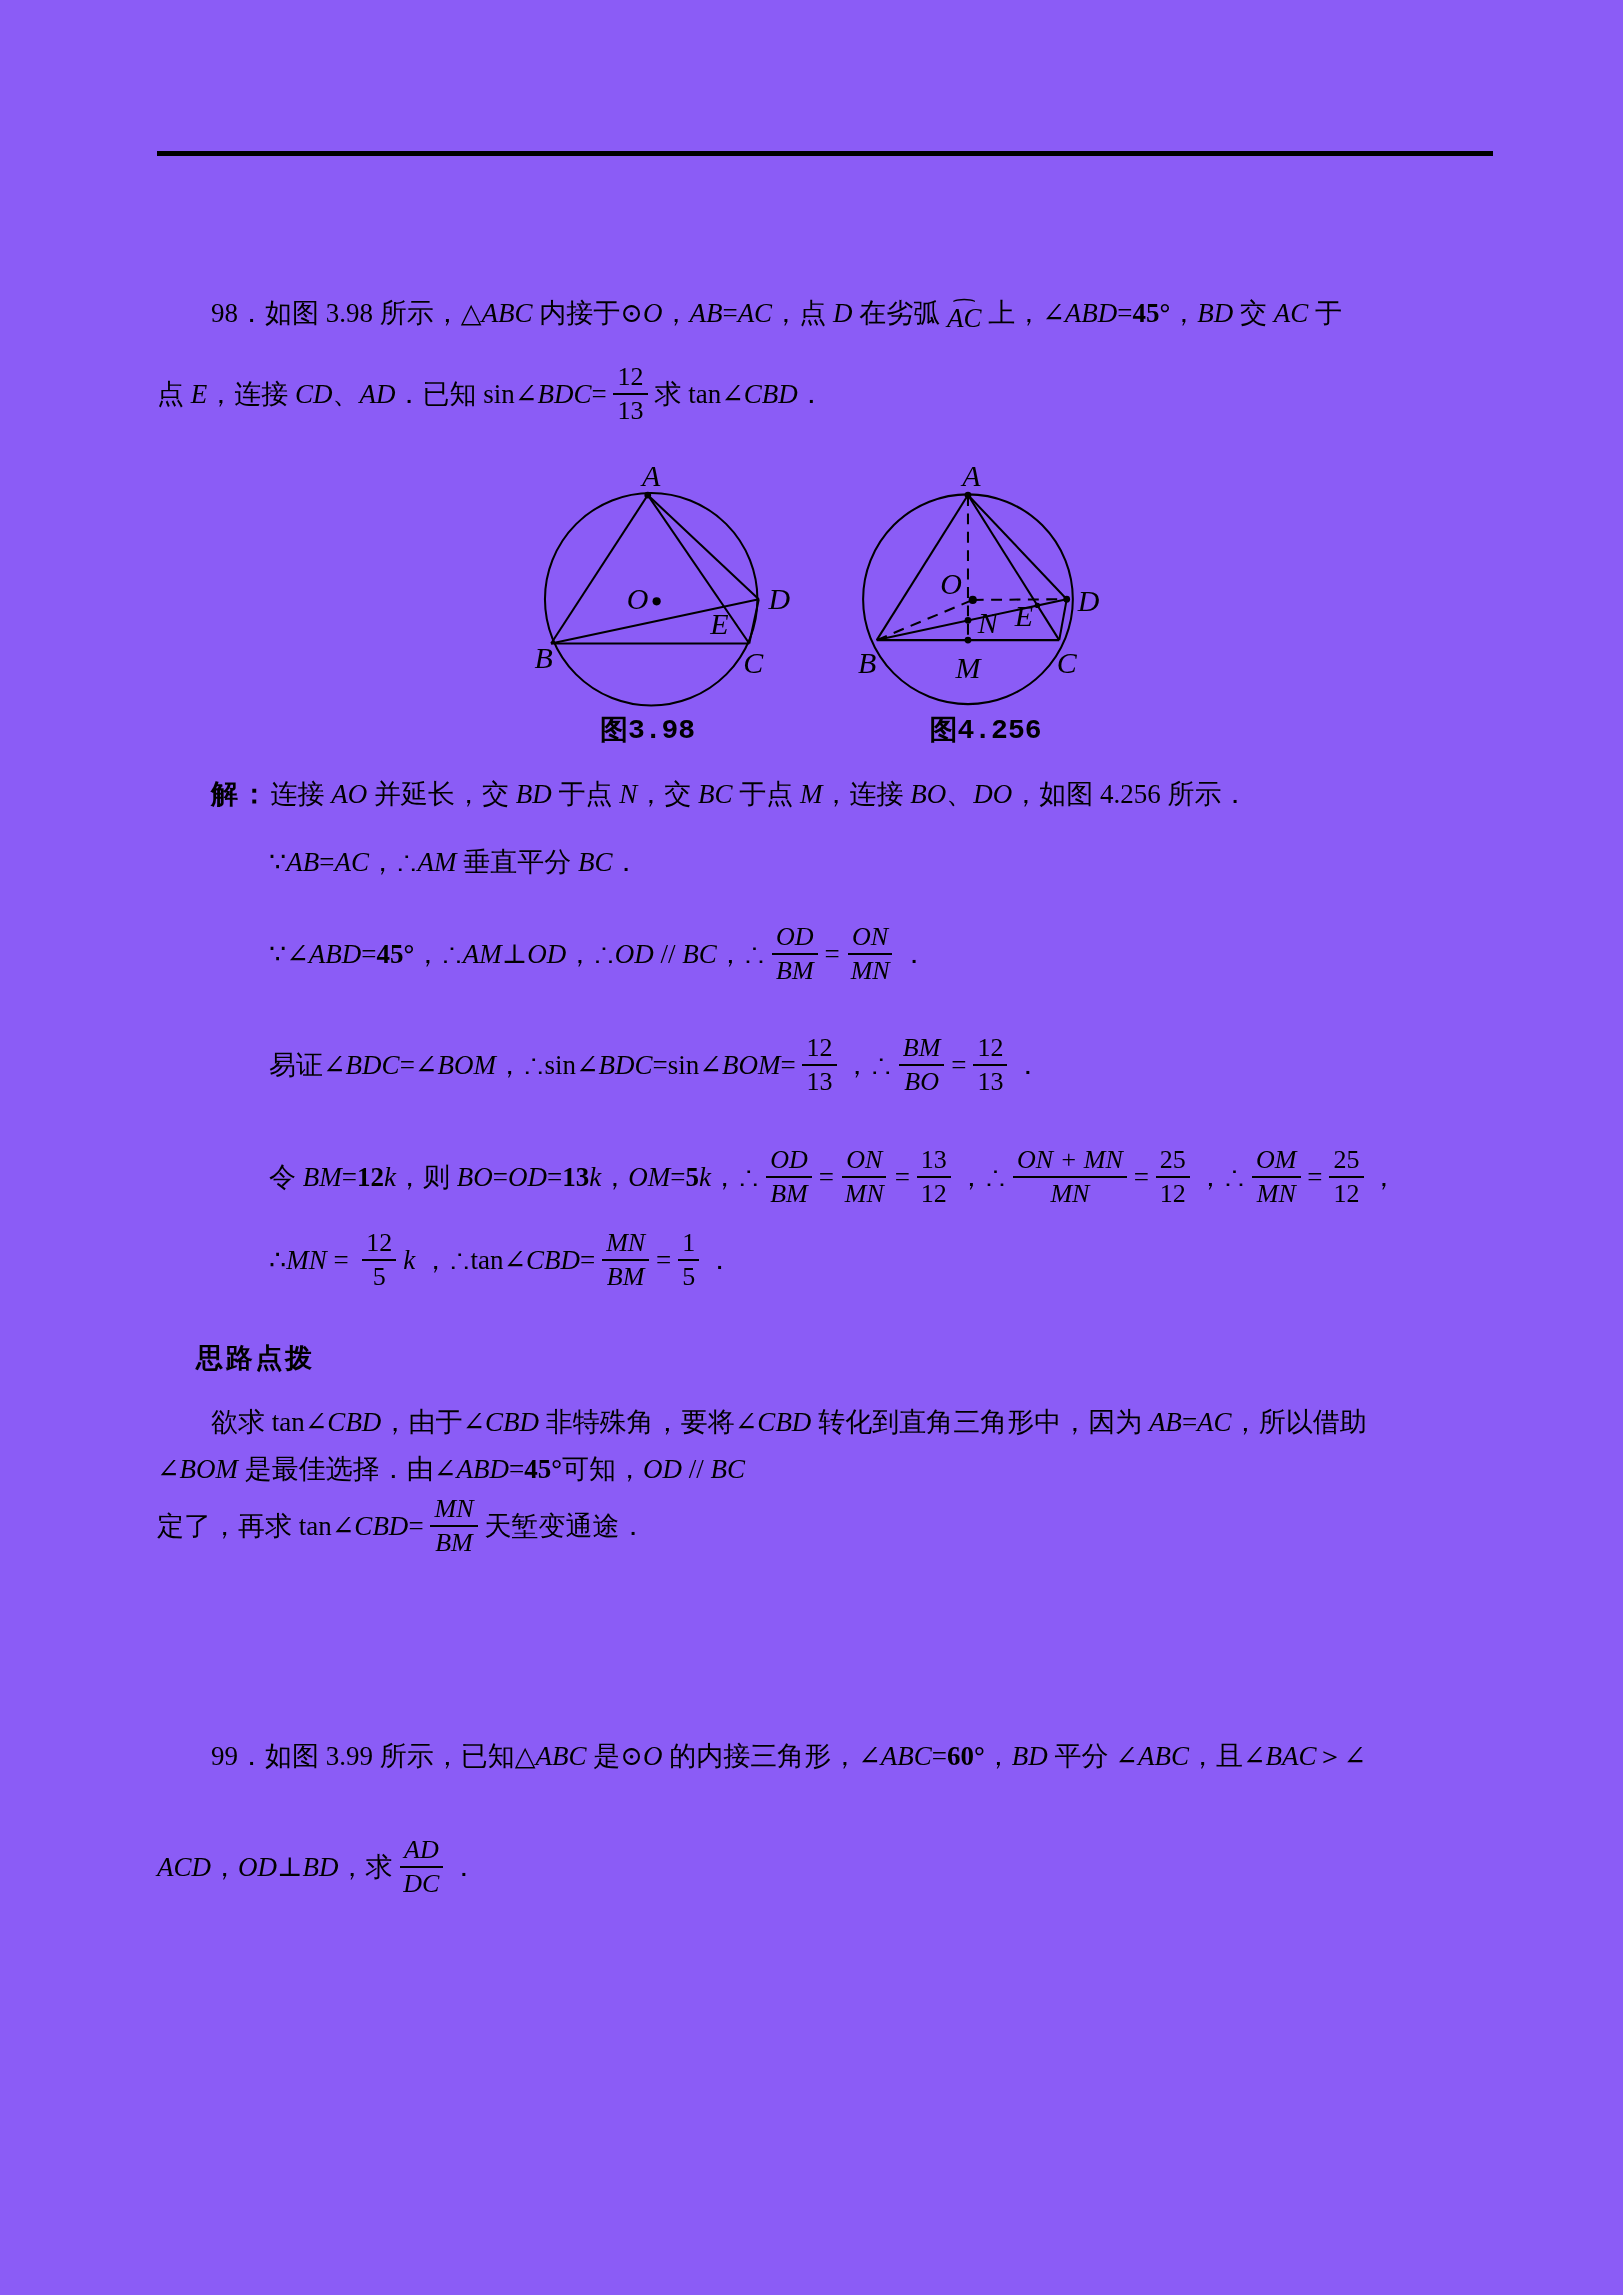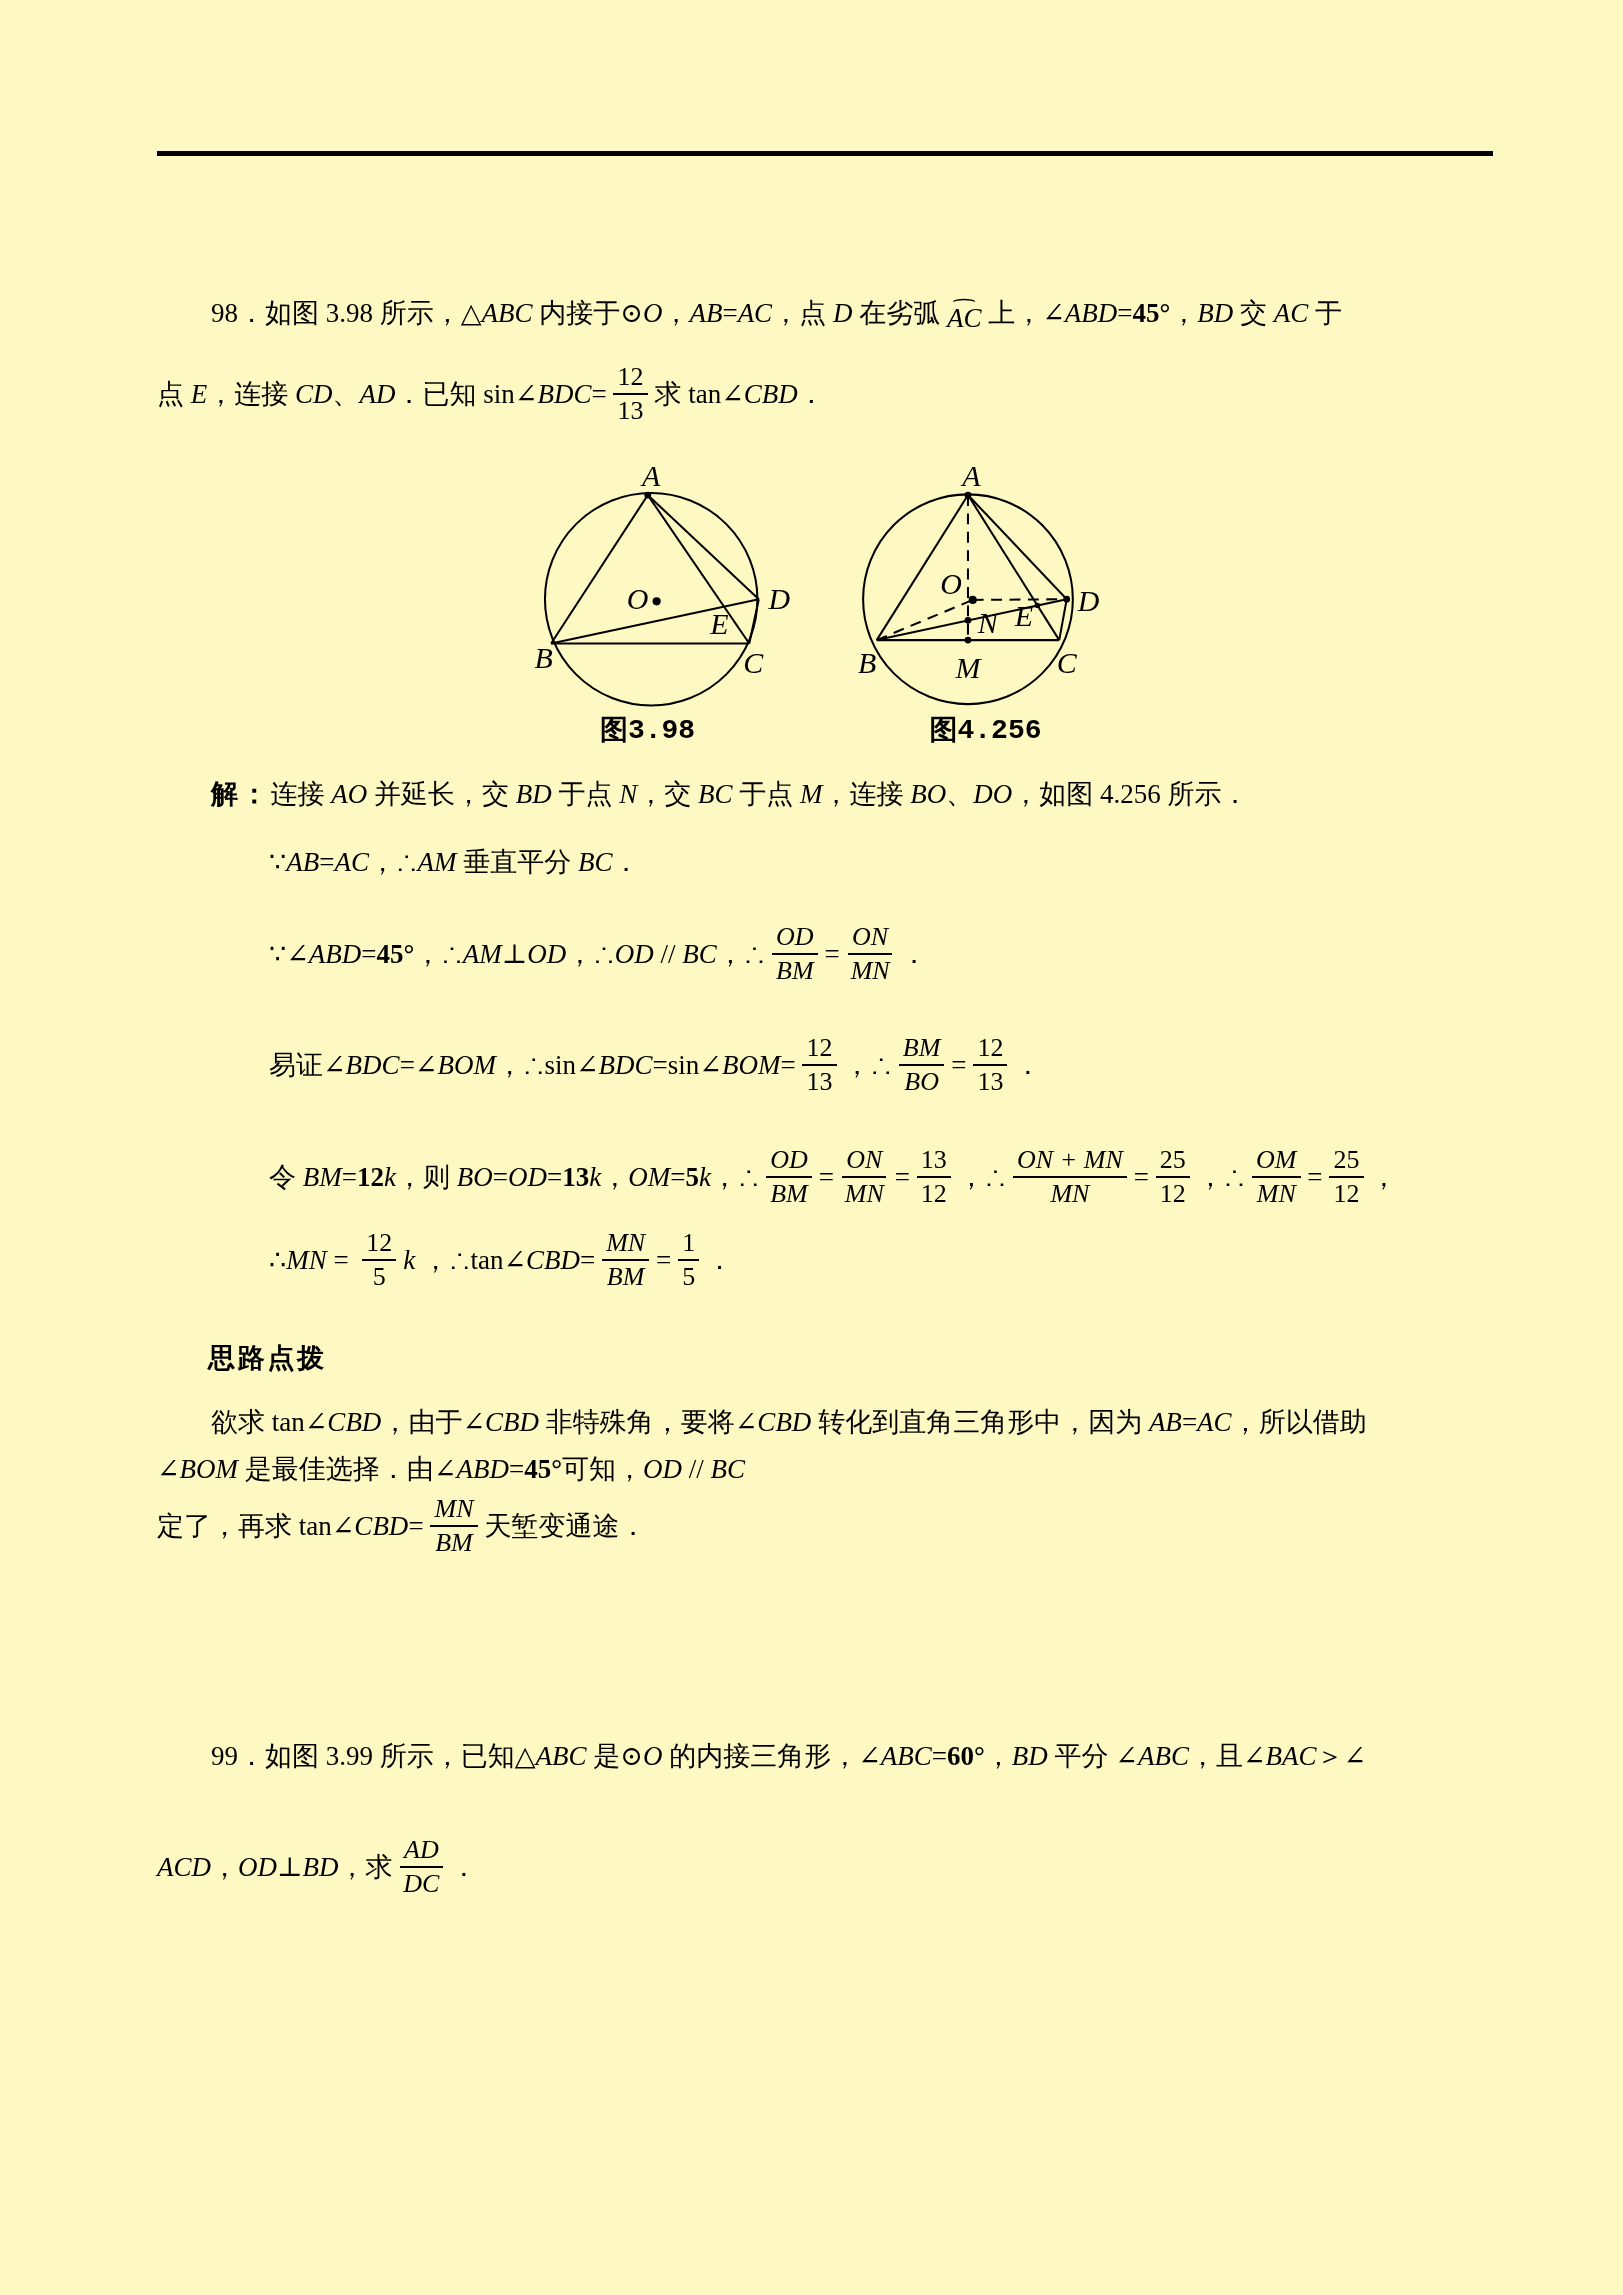--- a/index.html
+++ b/index.html
@@ -1,19 +1,19 @@
 <!DOCTYPE html>
 <html style="font-size:11px"><head>
 <meta charset="utf-8">
 <style>
   html,body{margin:0;padding:0;background:#888;}
   .page{
     position:relative;
     width:1623px;height:2295px;
-    background:#fef9c3;
+    background:#8b5cf6;
     color:#000;
     font-family:"Liberation Serif","DejaVu Serif",serif;
     overflow:hidden;
   }
   .rule{position:absolute;left:157px;top:151px;width:1336px;height:4.8px;background:#000;}
   .line{
     position:absolute;
     display:flex;align-items:center;
     font-size:27px;line-height:1;
     white-space:pre;
@@ -104,21 +104,21 @@
       <span class="cap-num">4.256</span>
   </div>
 
   <div class="line" style="left:211px;top:774px;height:41px;"><span class="h">解：</span><span class="t">连接 </span><span class="m">AO</span><span class="t"> 并延长，交 </span><span class="m">BD</span><span class="t"> 于点 </span><span class="m">N</span><span class="t">，交 </span><span class="m">BC</span><span class="t"> 于点 </span><span class="m">M</span><span class="t">，连接 </span><span class="m">BO</span><span class="t">、</span><span class="m">DO</span><span class="t">，如图 4.256 所示．</span></div>
   <div class="line" style="left:269px;top:842px;height:41px;"><span class="t">∵</span><span class="m">AB</span><span class="t">=</span><span class="m">AC</span><span class="t">，∴</span><span class="m">AM</span><span class="t"> 垂直平分 </span><span class="m">BC</span><span class="t">．</span></div>
   <div class="line" style="left:269px;top:903px;height:102px;"><span class="t">∵</span><span class="m">∠ABD</span><span class="t">=</span><span class="b">45°</span><span class="t">，∴</span><span class="m">AM</span><span class="t">⊥</span><span class="m">OD</span><span class="t">，∴</span><span class="m">OD</span><span class="t"> // </span><span class="m">BC</span><span class="t">，∴</span><span class="frac it"><span class="num">OD</span><span class="den">BM</span></span><span class="t">=</span><span class="frac it"><span class="num">ON</span><span class="den">MN</span></span><span class="t">．</span></div>
   <div class="line" style="left:269px;top:1014px;height:102px;"><span class="t">易证</span><span class="m">∠BDC</span><span class="t">=</span><span class="m">∠BOM</span><span class="t">，∴sin</span><span class="m">∠BDC</span><span class="t">=sin</span><span class="m">∠BOM</span><span class="t">=</span><span class="frac"><span class="num">12</span><span class="den">13</span></span><span class="t">，∴</span><span class="frac it"><span class="num">BM</span><span class="den">BO</span></span><span class="t">=</span><span class="frac"><span class="num">12</span><span class="den">13</span></span><span class="t">．</span></div>
   <div class="line" style="left:269px;top:1126px;height:102px;"><span class="t">令 </span><span class="m">BM</span><span class="t">=</span><span class="b">12</span><span class="m">k</span><span class="t">，则 </span><span class="m">BO</span><span class="t">=</span><span class="m">OD</span><span class="t">=</span><span class="b">13</span><span class="m">k</span><span class="t">，</span><span class="m">OM</span><span class="t">=</span><span class="b">5</span><span class="m">k</span><span class="t">，∴</span><span class="frac it"><span class="num">OD</span><span class="den">BM</span></span><span class="t">=</span><span class="frac it"><span class="num">ON</span><span class="den">MN</span></span><span class="t">=</span><span class="frac"><span class="num">13</span><span class="den">12</span></span><span class="t">，∴</span><span class="frac it"><span class="num">ON + MN</span><span class="den">MN</span></span><span class="t">=</span><span class="frac"><span class="num">25</span><span class="den">12</span></span><span class="t">，∴</span><span class="frac it"><span class="num">OM</span><span class="den">MN</span></span><span class="t">=</span><span class="frac"><span class="num">25</span><span class="den">12</span></span><span class="t">，</span></div>
   <div class="line" style="left:269px;top:1209px;height:102px;"><span class="t">∴</span><span class="m">MN</span><span class="t"> = </span><span class="frac"><span class="num">12</span><span class="den">5</span></span><span class="m">k</span><span class="t"> ，∴tan</span><span class="m">∠CBD</span><span class="t">=</span><span class="frac it"><span class="num">MN</span><span class="den">BM</span></span><span class="t">=</span><span class="frac"><span class="num">1</span><span class="den">5</span></span><span class="t">．</span></div>
 
-  <div class="line" style="left:208px;top:1338px;height:41px;"><span class="h">思路点拨</span></div>
+  <div class="line" style="left:196px;top:1338px;height:41px;"><span class="h">思路点拨</span></div>
   <div class="line" style="left:211px;top:1402px;height:41px;"><span class="t">欲求 tan</span><span class="m">∠CBD</span><span class="t">，由于</span><span class="m">∠CBD</span><span class="t"> 非特殊角，要将</span><span class="m">∠CBD</span><span class="t"> 转化到直角三角形中，因为 </span><span class="m">AB</span><span class="t">=</span><span class="m">AC</span><span class="t">，所以借助</span></div>
   <div class="line" style="left:157px;top:1449px;height:41px;"><span class="m">∠BOM</span><span class="t"> 是最佳选择．由</span><span class="m">∠ABD</span><span class="t">=</span><span class="b">45°</span><span class="t">可知，</span><span class="m">OD</span><span class="t"> // </span><span class="m">BC</span></div>
   <div class="line" style="left:157px;top:1475px;height:102px;"><span class="t">定了，再求 tan</span><span class="m">∠CBD</span><span class="t">=</span><span class="frac it"><span class="num">MN</span><span class="den">BM</span></span><span class="t">天堑变通途．</span></div>
 
   <div class="line" style="left:211px;top:1736px;height:41px;"><span class="t">99．如图 3.99 所示，已知△</span><span class="m">ABC</span><span class="t"> 是⊙</span><span class="m">O</span><span class="t"> 的内接三角形，</span><span class="m">∠ABC</span><span class="t">=</span><span class="b">60°</span><span class="t">，</span><span class="m">BD</span><span class="t"> 平分 </span><span class="m">∠ABC</span><span class="t">，且</span><span class="m">∠BAC</span><span class="t">＞∠</span></div>
   <div class="line" style="left:157px;top:1816px;height:102px;"><span class="m">ACD</span><span class="t">，</span><span class="m">OD</span><span class="t">⊥</span><span class="m">BD</span><span class="t">，求</span><span class="frac it"><span class="num">AD</span><span class="den">DC</span></span><span class="t">．</span></div>
 
 </div>
 
 

